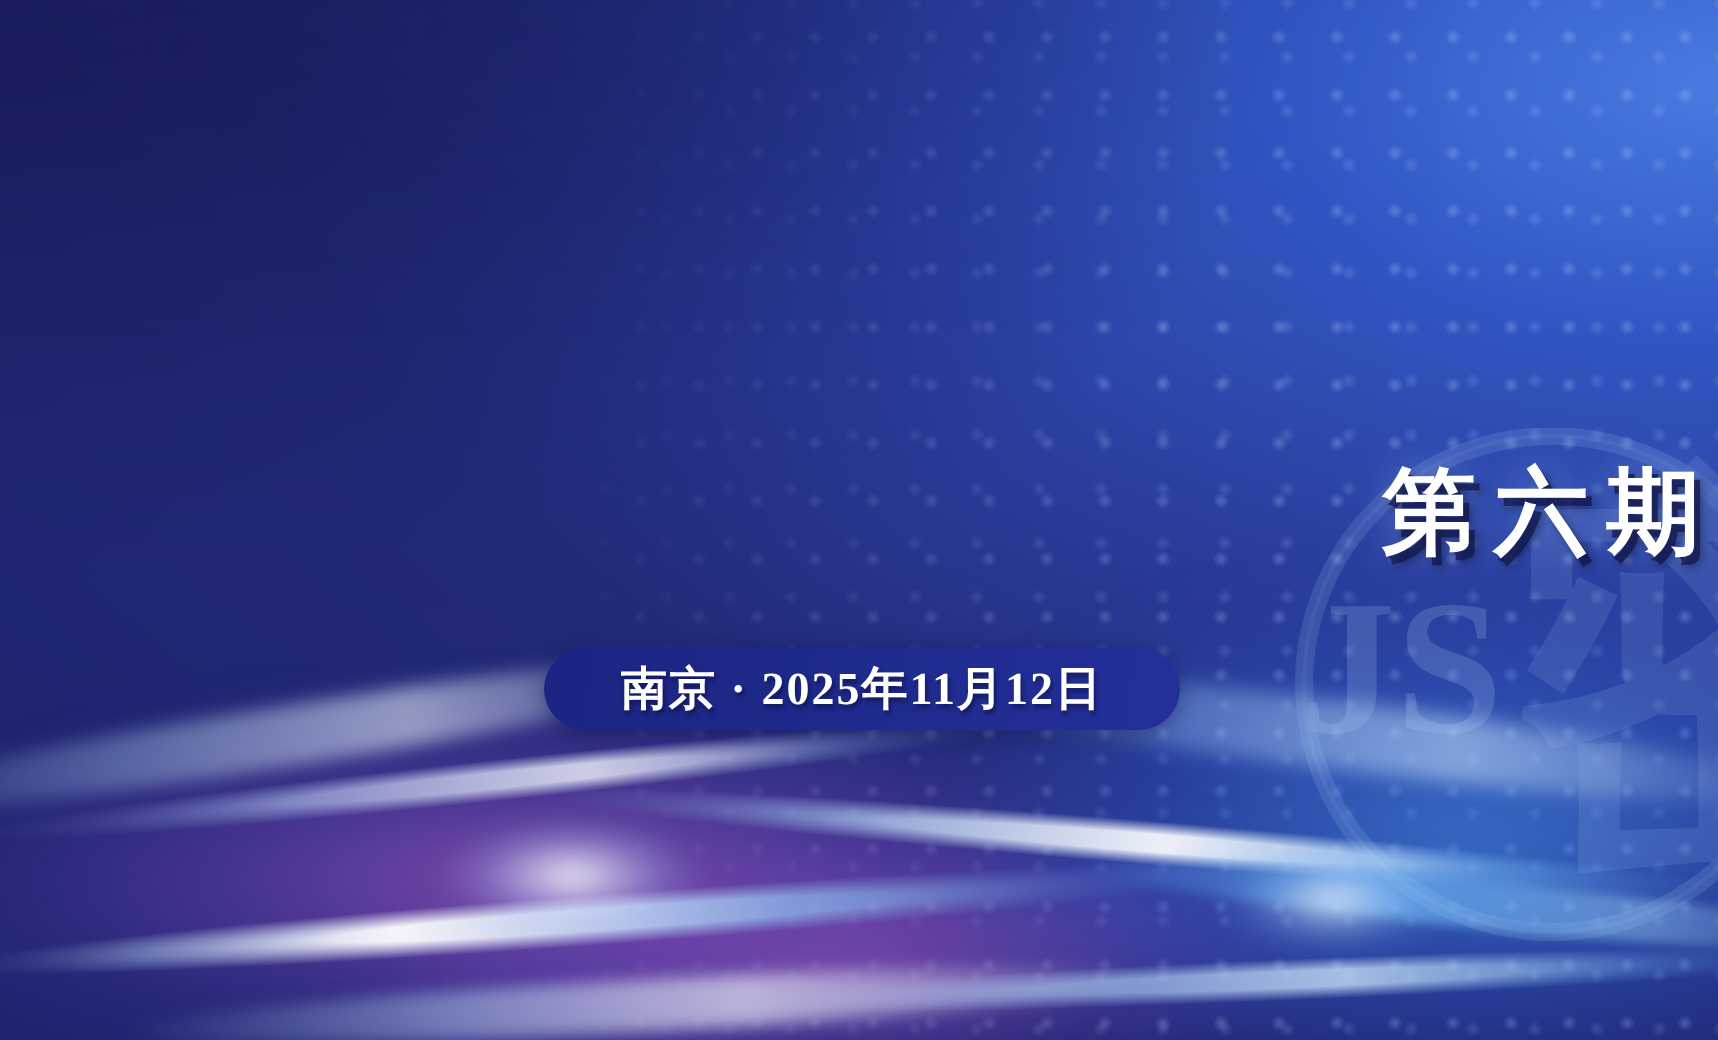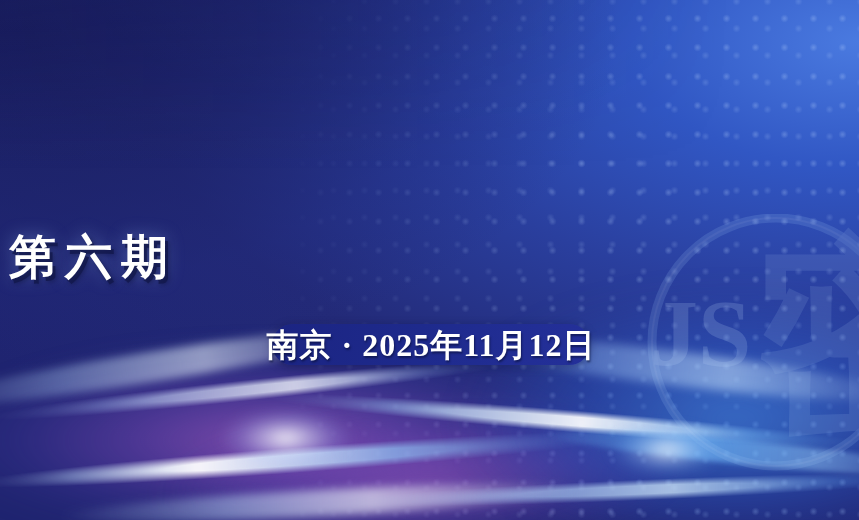--- a/index.html
+++ b/index.html
@@ -176,21 +176,21 @@
     text-shadow:
       3px 4px 0 rgba(16,22,72,0.78),
       4px 5px 5px rgba(10,14,54,0.55),
       0 0 16px rgba(150,190,255,0.40);
   }
 
   .sub-title {
     position: absolute;
     left: 0; right: 0;
     top: 234px;
-    text-align: left;
+    text-align: right;
     font-size: 47px;
     line-height: 1;
     font-weight: 700;
     color: #ffffff;
     letter-spacing: 9px;
     text-indent: 9px;
     white-space: nowrap;
     text-shadow:
       3px 4px 0 rgba(16,22,72,0.72),
       4px 5px 5px rgba(10,14,54,0.50),
@@ -204,21 +204,21 @@
     width: 318px;
     height: 41px;
     border-radius: 21px;
     background: linear-gradient(100deg, #1b2482 0%, #1e2a8c 46%, #24309a 100%);
     box-shadow: 0 2px 10px rgba(10,14,58,0.38);
     display: flex;
     align-items: center;
     justify-content: center;
   }
   .date-badge .txt {
-    font-size: 32px;
+    font-size: 23px;
     line-height: 1;
     font-weight: 700;
     color: #ffffff;
     letter-spacing: 1px;
     white-space: nowrap;
     text-shadow: 1px 2px 2px rgba(8,12,48,0.55);
   }
 
   
   .vignette-top {

